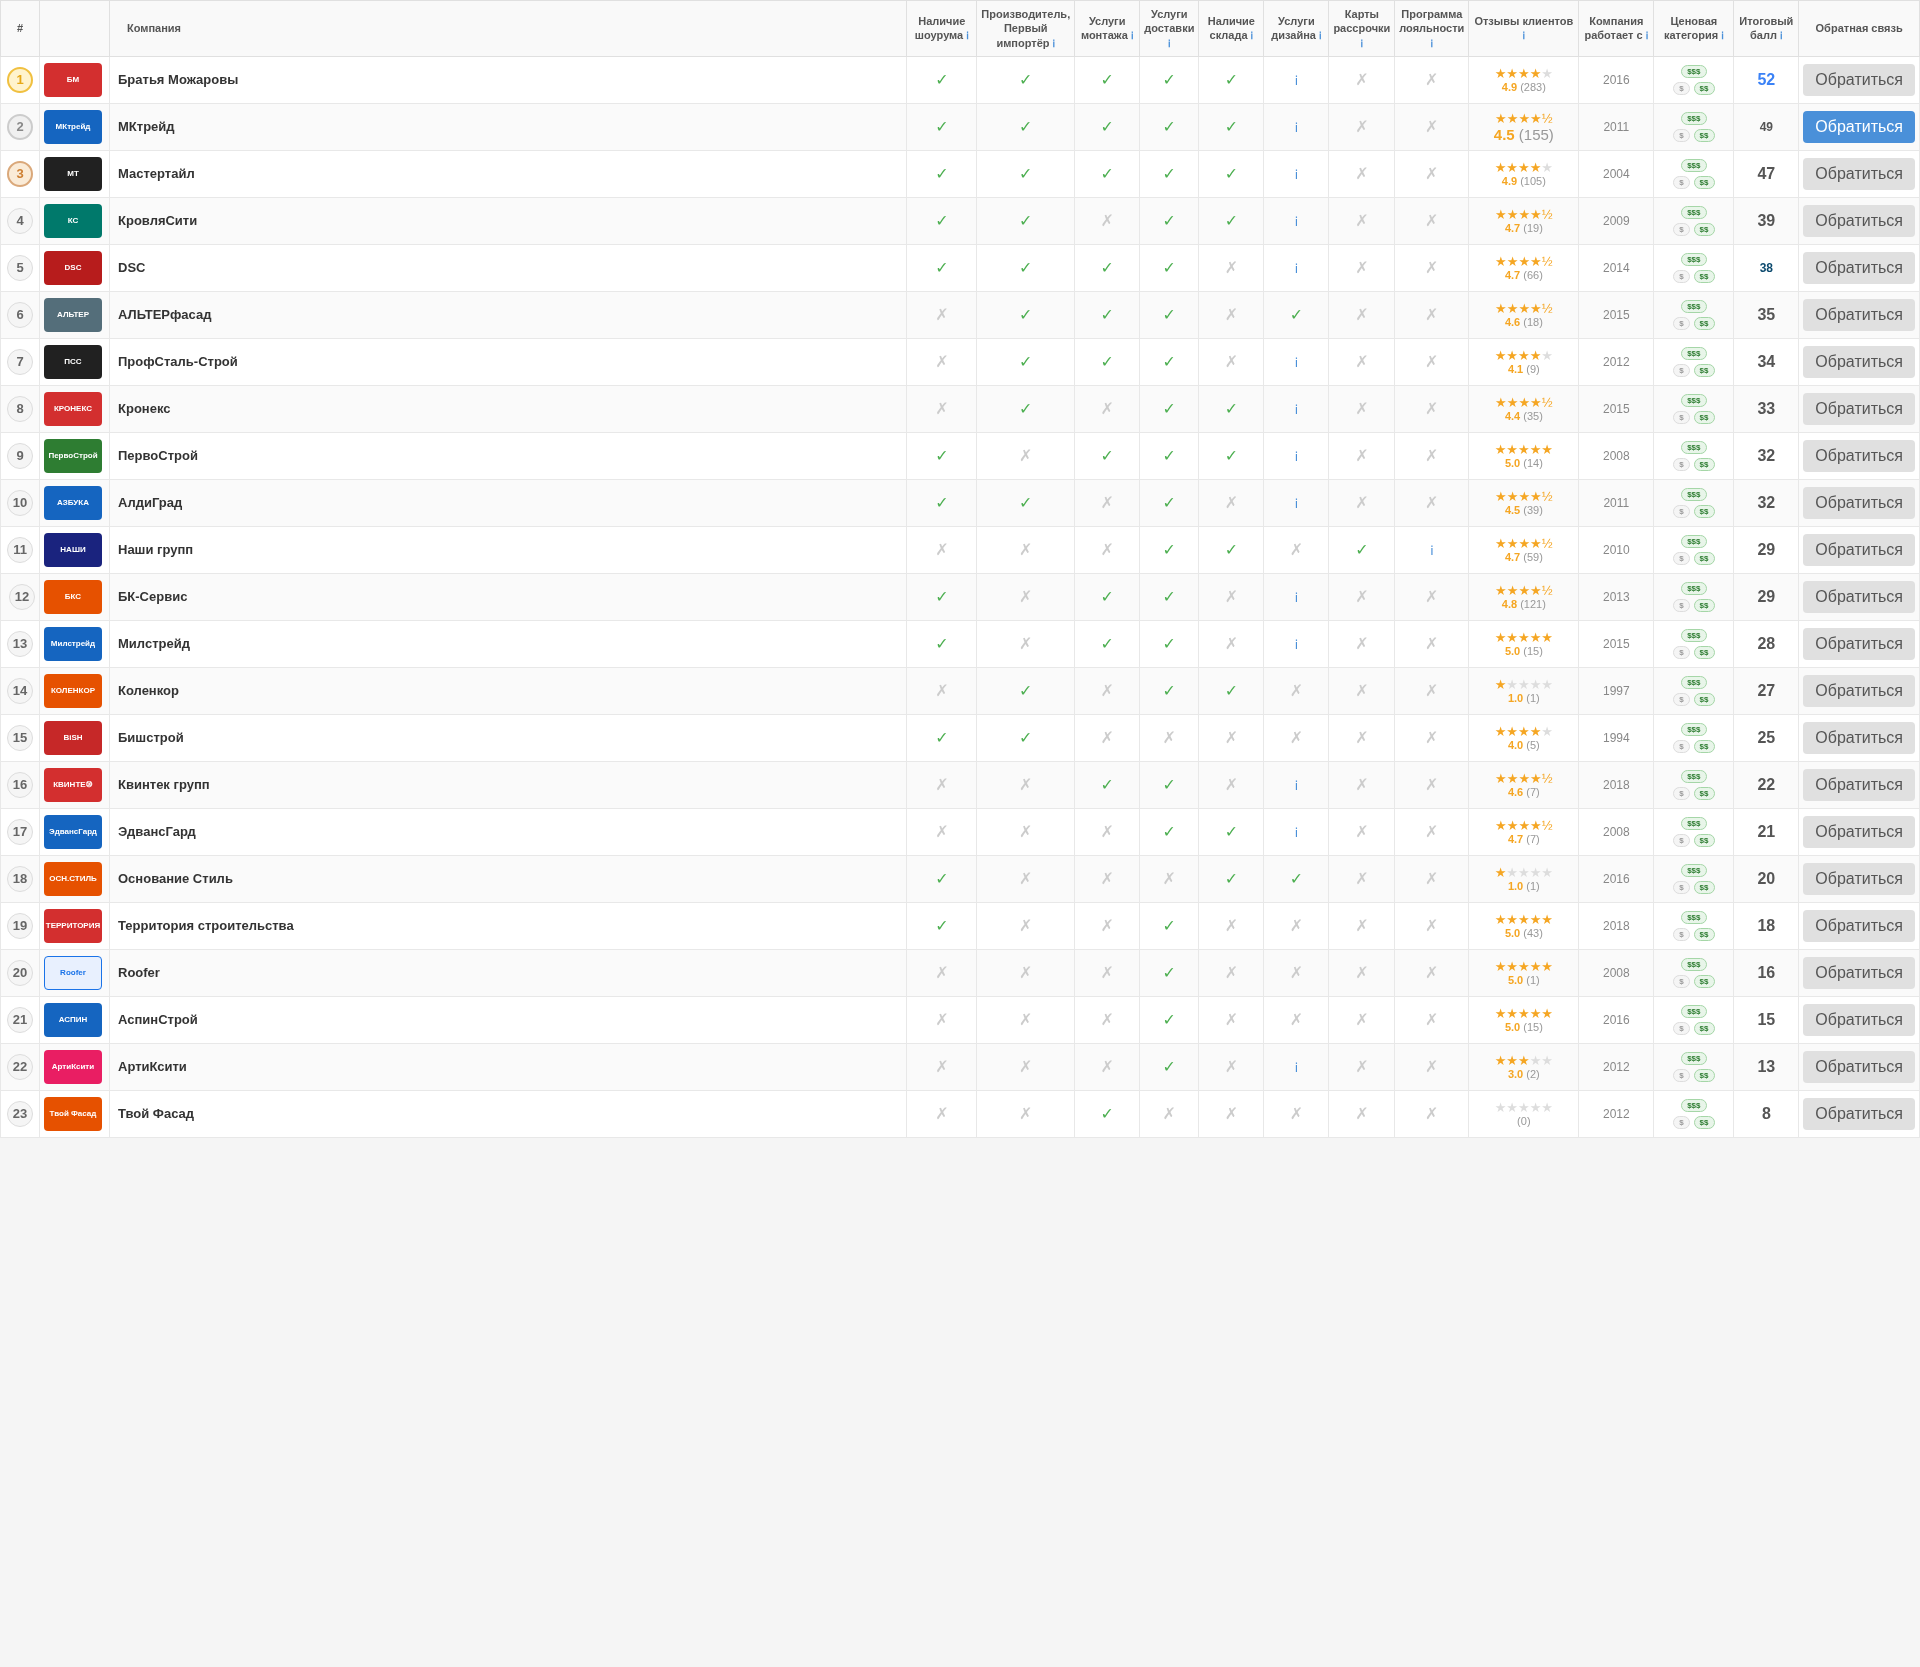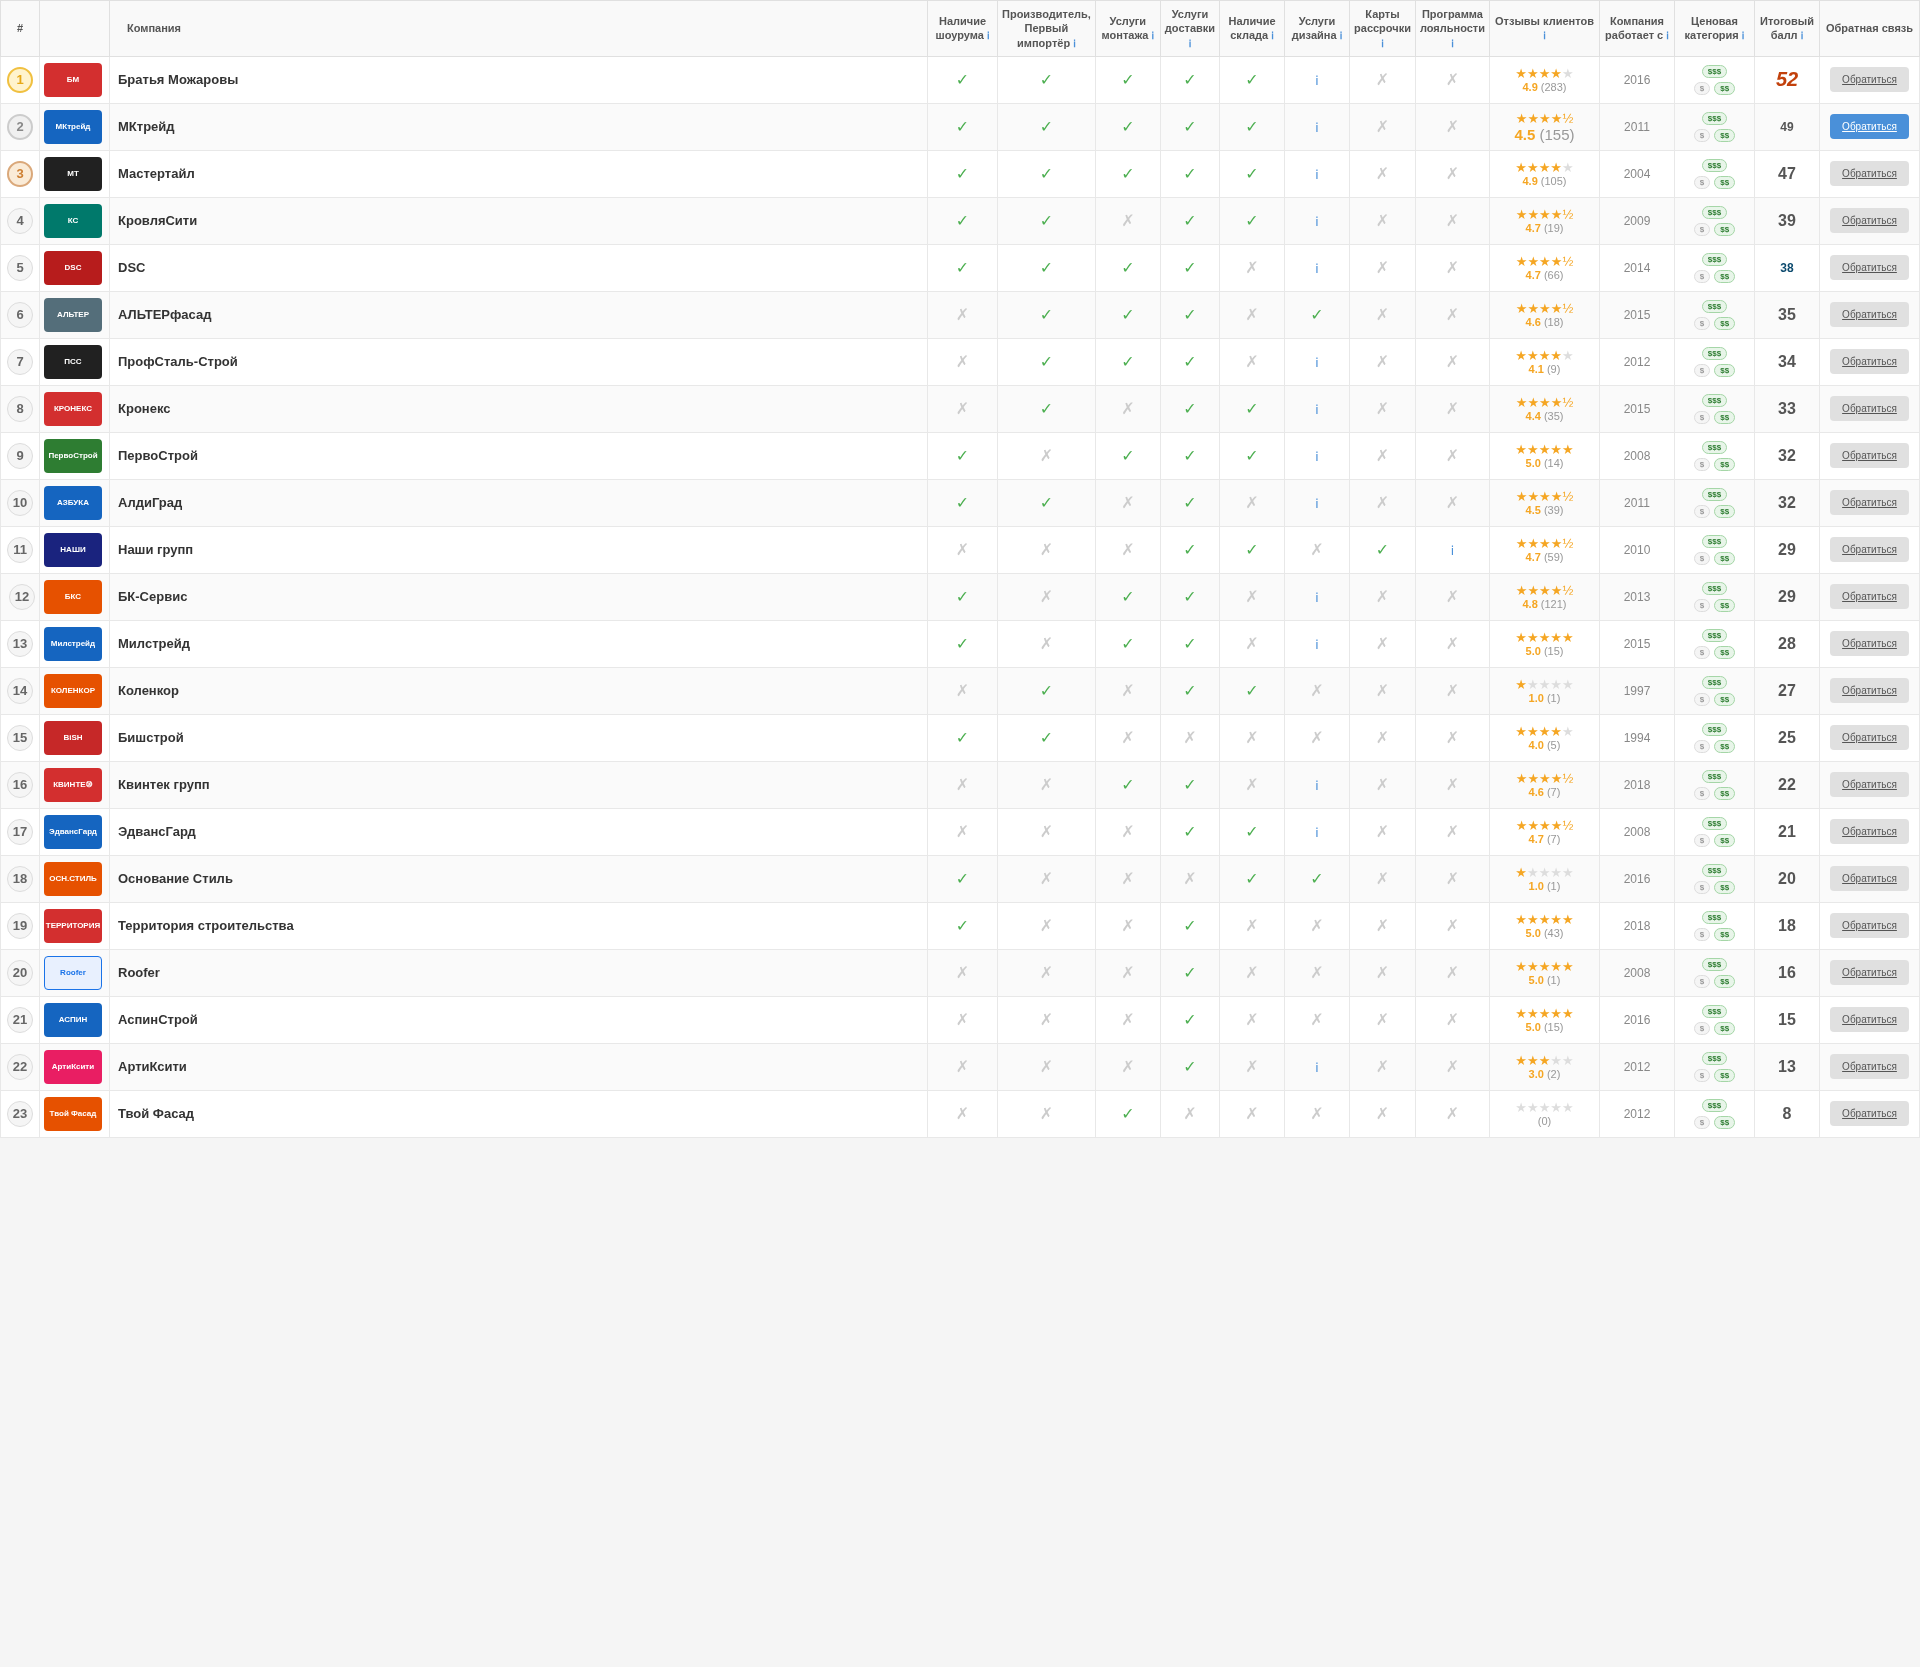--- a/index.html
+++ b/index.html
@@ -18,21 +18,21 @@
       line-height: 1.3;
     }
     tbody tr { border-bottom: 1px solid #e8e8e8; }
     tbody tr:nth-child(even) { background: #fafafa; }
     tbody td { border: 1px solid #e8e8e8; padding: 6px 4px; text-align: center; vertical-align: middle; }
     .check-green { color: #4caf50; font-size: 16px; }
     .check-red { color: #ccc; font-size: 16px; }
     .info-icon { color: #4a90d9; font-size: 13px; cursor: pointer; }
     .price-badge { display: inline-block; background: #e8f5e9; color: #2e7d32; border: 1px solid #a5d6a7; border-radius: 10px; padding: 1px 5px; font-size: 9px; font-weight: bold; margin: 1px; }
     .price-badge-gray { background: #f5f5f5; color: #999; border-color: #ddd; }
-    .contact-btn { background: #e0e0e0; color: #555; border: none; border-radius: 4px; padding: 7px 12px; cursor: pointer; font-size: 10px; white-space: nowrap; text-decoration: underline; }
+    .contact-btn { background: #e0e0e0; color: #555; border: none; border-radius: 4px; padding: 7px 12px; cursor: pointer; font-size: 16px; white-space: nowrap; }
     .contact-btn-active { background: #4a90d9; color: white; }
     .rank-circle { display: inline-flex; align-items: center; justify-content: center; width: 26px; height: 26px; border-radius: 50%; font-size: 13px; font-weight: bold; }
     .rank-circle-gold { background: #fff3cd; color: #e6a817; border: 2px solid #f0c040; }
     .rank-circle-silver { background: #f0f0f0; color: #888; border: 2px solid #ccc; }
     .rank-circle-bronze { background: #faebd7; color: #cd7f32; border: 2px solid #daa87a; }
     .rank-circle-plain { background: #f5f5f5; color: #666; border: 1px solid #ddd; }
     .price-col { min-width: 60px; }
     .price-badges { display: flex; flex-direction: column; align-items: center; gap: 2px; }
     .th-info { font-size: 10px; color: #4a90d9; cursor: pointer; }
   </style>
@@ -85,21 +85,21 @@
     <td style="color:#888;">2016</td>
     <td>
             <div class="price-badges">
     <span class="price-badge" style="font-size:8px; color:#2e7d32; border-color:#a5d6a7; background:#e8f5e9;">$$$</span>
     <div style="display:flex;gap:2px;">
       <span class="price-badge price-badge-gray" style="font-size:8px;">$</span>
       <span class="price-badge" style="font-size:8px; color:#2e7d32; border-color:#a5d6a7; background:#e8f5e9;">$$</span>
     </div>
   </div>
           </td>
-    <td style="font-size:20px;font-weight:bold;color:#c2410c;font-style:italic;">52</td>
+    <td style="font-size:16px;font-weight:bold;color:#3b82f6;">52</td>
     <td><button class="contact-btn">Обратиться</button></td>
   </tr>
         <tr>
     <td style="text-align:center;"><span class="rank-circle rank-circle-silver">2</span></td>
     <td>
             <div style="display:flex;align-items:center;justify-content:center;width:58px;height:34px;border-radius:4px;font-size:8px;font-weight:bold;text-align:center;overflow:hidden;background:#1565c0;color:white;">МКтрейд</div>
           </td>
     <td style="text-align:left;padding-left:8px;font-weight:600;font-size:13px;">МКтрейд</td>
     <td><span class="check-green">✓</span></td>
     <td><span class="check-green">✓</span></td>

